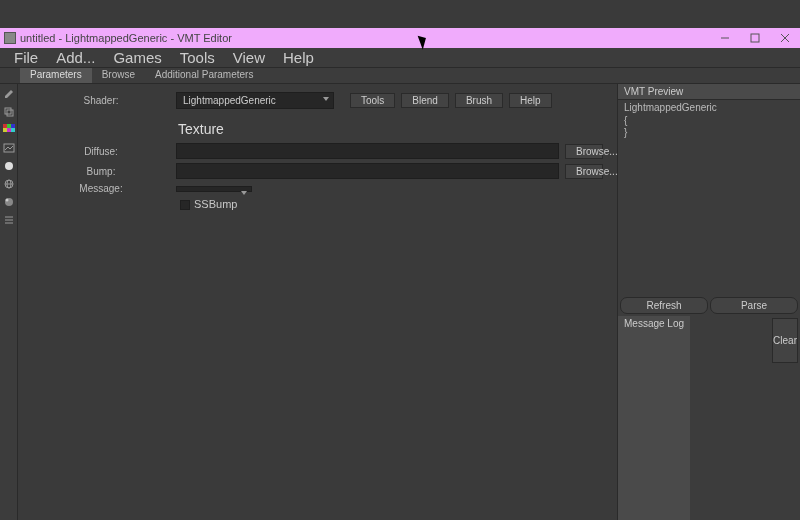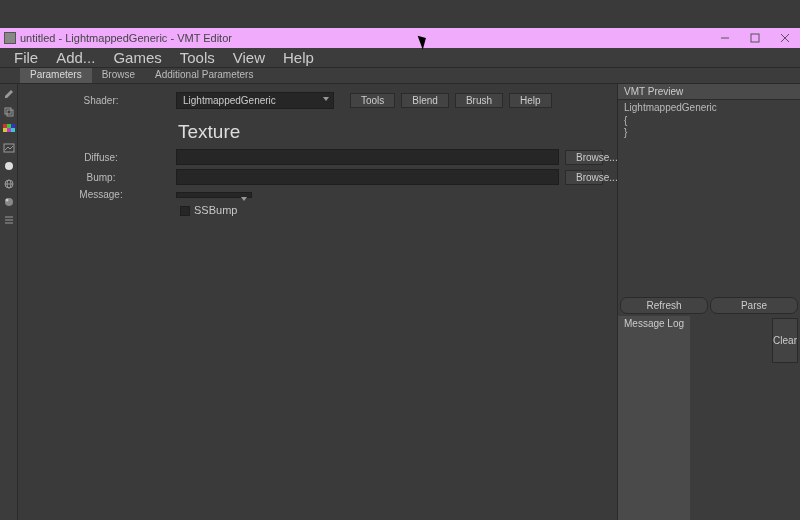--- a/index.html
+++ b/index.html
@@ -21,21 +21,21 @@
   .iconbar .ic { width: 12px; height: 12px; cursor: pointer; }
   .content { flex: 1; background: #3a3a3a; position: relative; padding: 8px 14px 8px 14px; }
   .row { display: flex; align-items: center; margin-bottom: 4px; gap: 6px; }
   .lbl { width: 138px; text-align: center; color: #bbb; font-size: 10px; }
   .select { background: #262626; border: 1px solid #1e1e1e; color: #ccc; font-size: 10px; padding: 2px 16px 2px 6px; position: relative; }
   .sel-shader { width: 158px; }
   .sel-surface { width: 76px; }
   .sel-caret { position: absolute; right: 4px; top: 4px; width: 0; height: 0; border-left: 3px solid transparent; border-right: 3px solid transparent; border-top: 4px solid #999; }
   .btn { background: #434343; border: 1px solid #2a2a2a; color: #ccc; font-size: 10px; padding: 1px 10px; cursor: pointer; }
   .pill-row { margin-left: 10px; display: flex; gap: 6px; }
-  .section-title { font-size: 19px; color: #ddd; margin: 12px 0 6px 146px; font-weight: normal; }
+  .section-title { font-size: 14px; color: #ddd; margin: 12px 0 6px 146px; font-weight: normal; }
   .tex-input { flex: 1; background: #262626; border: 1px solid #1e1e1e; height: 16px; color: #ccc; font-size: 10px; padding: 0 4px; }
   .browse { width: 38px; text-align: center; }
   .chk { display: flex; align-items: flex-end; margin-left: 148px; gap: 4px; margin-top: 2px;}
   .chkbox { width: 10px; height: 10px; background: #262626; border: 1px solid #1e1e1e; cursor: pointer;}
   .right { width: 183px; background: #3c3c3c; display: flex; flex-direction: column; border-left: 1px solid #2a2a2a;}
   .panel-head { background: #4a4a4a; color: #ccc; font-size: 10px; padding: 2px 6px; border-bottom: 1px solid #2a2a2a;}
   .preview-body { flex: 1; background: #3c3c3c; font-size: 10px; color: #bbb; padding: 2px 6px; font-family: Consolas, monospace; line-height: 1.25; min-height: 0;}
   .preview-body .bline { white-space: pre; }
   .btn-row { display: flex; gap: 2px; padding: 2px; }
   .btn-row .half { flex: 1; text-align: center; padding: 2px 0; border-radius: 7px; }

